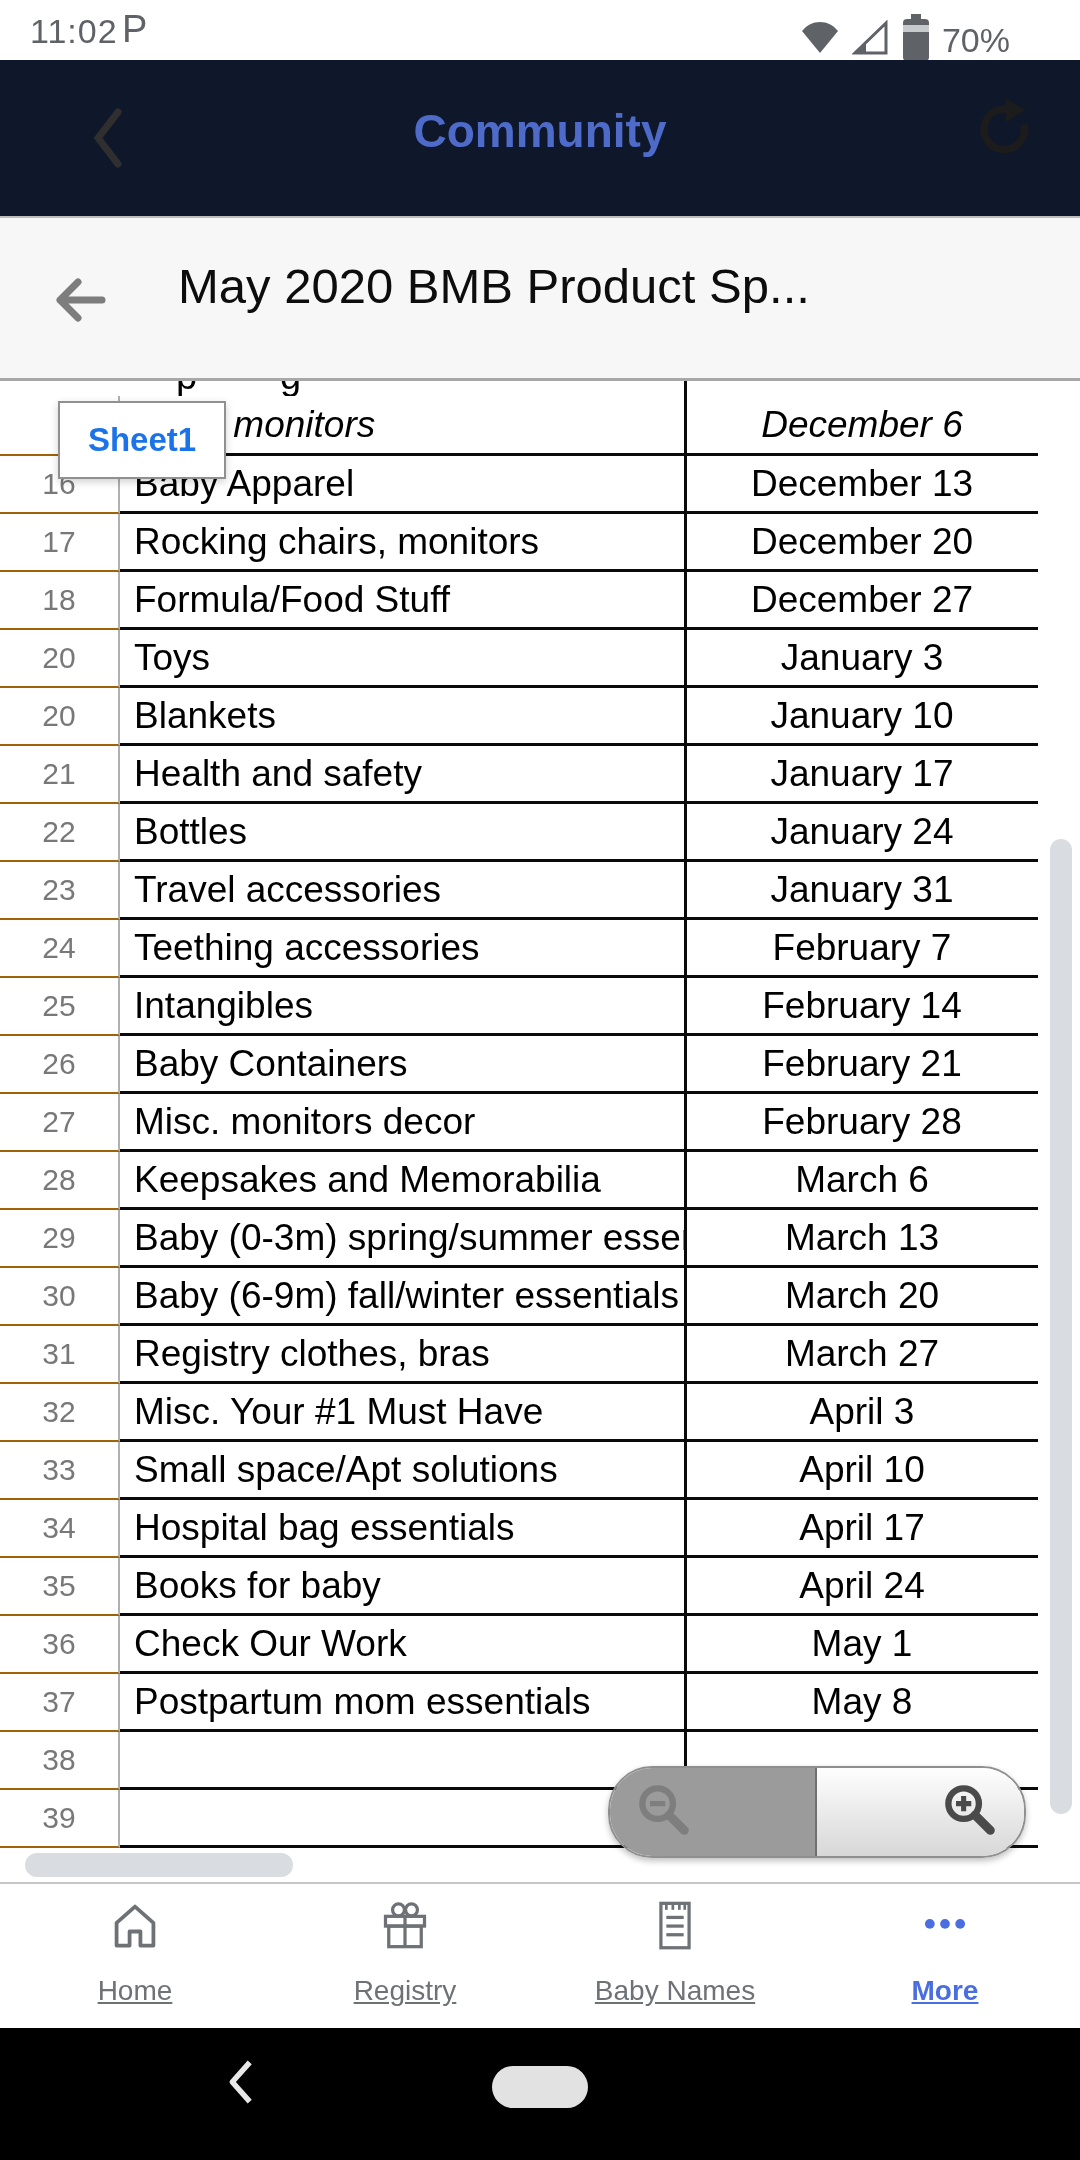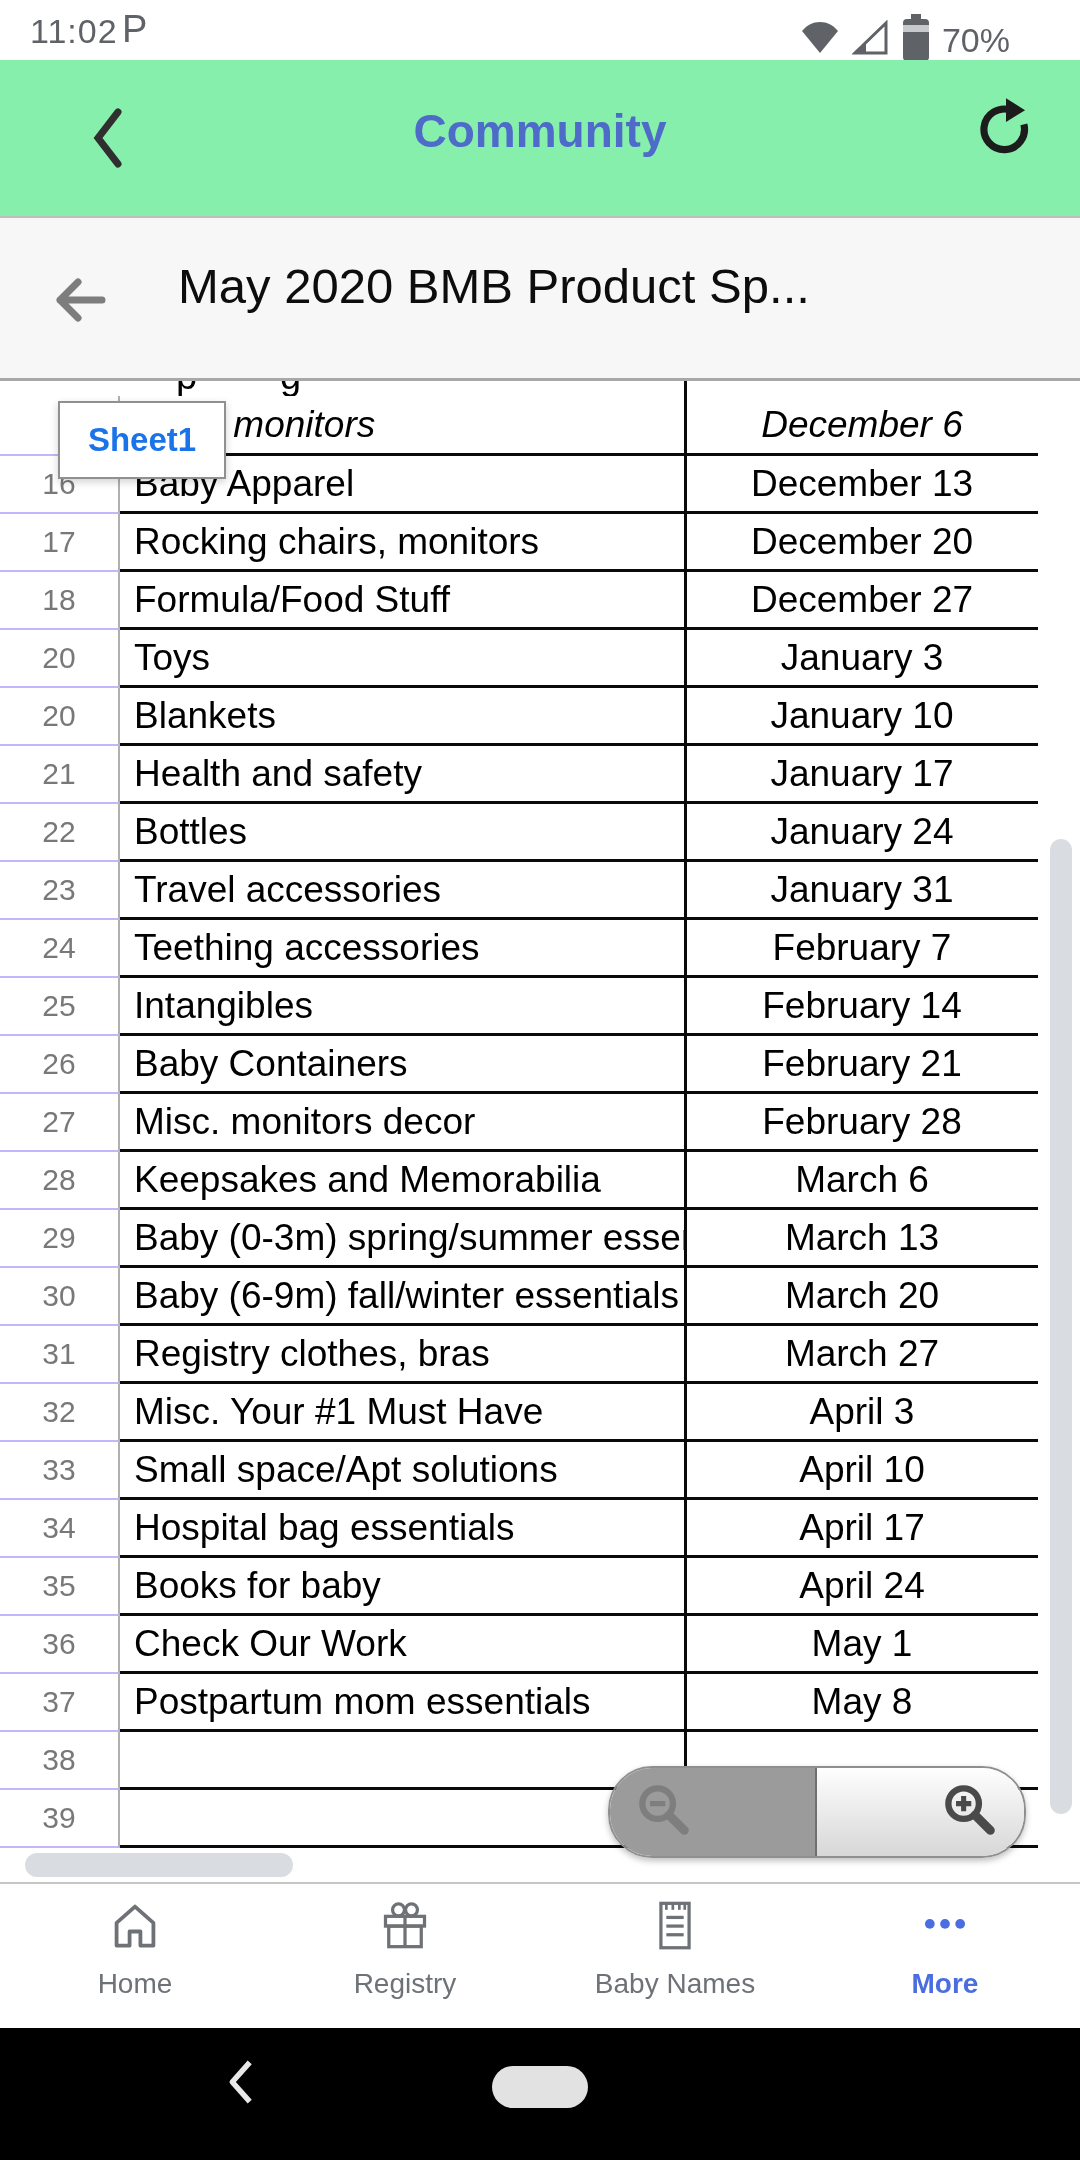--- a/index.html
+++ b/index.html
@@ -8,21 +8,21 @@
   .abs{position:absolute;}
 
   
   .statusbar{left:0;top:0;width:1080px;height:60px;background:#fff;}
   .sb-time{left:30px;top:12px;font-size:34px;color:#5f6368;letter-spacing:1px;}
   .sb-p{left:122px;top:8px;font-size:38px;color:#5f6368;font-weight:500;}
   .sb-icons{right:70px;top:14px;display:flex;align-items:center;gap:12px;}
   .sb-batt-pct{font-size:34px;color:#5f6368;}
 
   
-  .header{left:0;top:60px;width:1080px;height:156px;background:#86efac;
+  .header{left:0;top:60px;width:1080px;height:156px;background:#0f172a;
           border-bottom:2px solid #bdbdbd;}
   .hdr-back{left:88px;top:46px;}
   .hdr-title{left:0;top:44px;width:1080px;text-align:center;font-size:46px;
              font-weight:700;color:#4e6bc9;}
   .hdr-refresh{left:975px;top:38px;}
 
   
   .docbar{left:0;top:218px;width:1080px;height:160px;background:#f7f7f7;
           border-bottom:3px solid #a8a8a8;}
   .doc-back{left:52px;top:56px;}
@@ -30,21 +30,21 @@
              color:#0d0d0d;white-space:nowrap;overflow:hidden;}
 
   
   .sheet{left:0;top:381px;width:1080px;height:1503px;background:#fff;overflow:hidden;}
   .partialband{left:0;top:0;width:1080px;height:15px;overflow:hidden;background:#fff;}
   .partialband span{position:absolute;top:-26px;font-size:38px;color:#000;}
   .frag-p{left:176px;} .frag-g{left:280px;}
   .rows{left:0;top:15px;width:1080px;}
   .row{display:flex;height:58px;}
   .row.first{height:60px;font-style:italic;}
-  .numcell{width:120px;box-sizing:border-box;border-bottom:2px solid #c4b5fd;
+  .numcell{width:120px;box-sizing:border-box;border-bottom:2px solid #a16207;
            border-right:2px solid #b0b0b0;display:flex;align-items:center;
            justify-content:center;font-size:30px;color:#787878;}
   .rowbody{width:918px;box-sizing:border-box;border-bottom:3px solid #0a0a0a;
            display:flex;}
   .itemcell{width:566px;box-sizing:border-box;padding-left:14px;display:flex;
             align-items:center;font-size:37px;color:#000;white-space:nowrap;
             overflow:hidden;}
   .row.first .itemcell{padding-left:64px;}
   .datecell{width:352px;display:flex;align-items:center;justify-content:center;
             font-size:37px;color:#000;white-space:nowrap;}
@@ -70,21 +70,21 @@
   .zoomin{flex:1;height:100%;background:linear-gradient(#fefefe,#d7d7d7);
           display:flex;align-items:center;justify-content:flex-end;
           padding-right:26px;box-sizing:border-box;}
 
   
   .navdivider{left:0;top:1882px;width:1080px;height:2px;background:#c6c6c6;}
   .bottomnav{left:0;top:1884px;width:1080px;height:144px;background:#fff;
              display:flex;}
   .navitem{width:270px;display:flex;flex-direction:column;align-items:center;
            justify-content:flex-start;padding-top:16px;box-sizing:border-box;}
-  .navlabel{margin-top:14px;font-size:28px;color:#6e7276;font-weight:500;}
+  .navlabel{margin-top:21px;font-size:28px;color:#6e7276;font-weight:500;text-decoration:underline;}
   .navitem.active .navlabel{color:#4a6ee0;font-weight:700;}
 
   
   .androidbar{left:0;top:2028px;width:1080px;height:132px;background:#000;}
   .and-back{left:226px;top:30px;}
   .and-pill{left:492px;top:38px;width:96px;height:42px;border-radius:21px;
             background:#e2e2e2;}
 </style>
 </head>
 <body>

